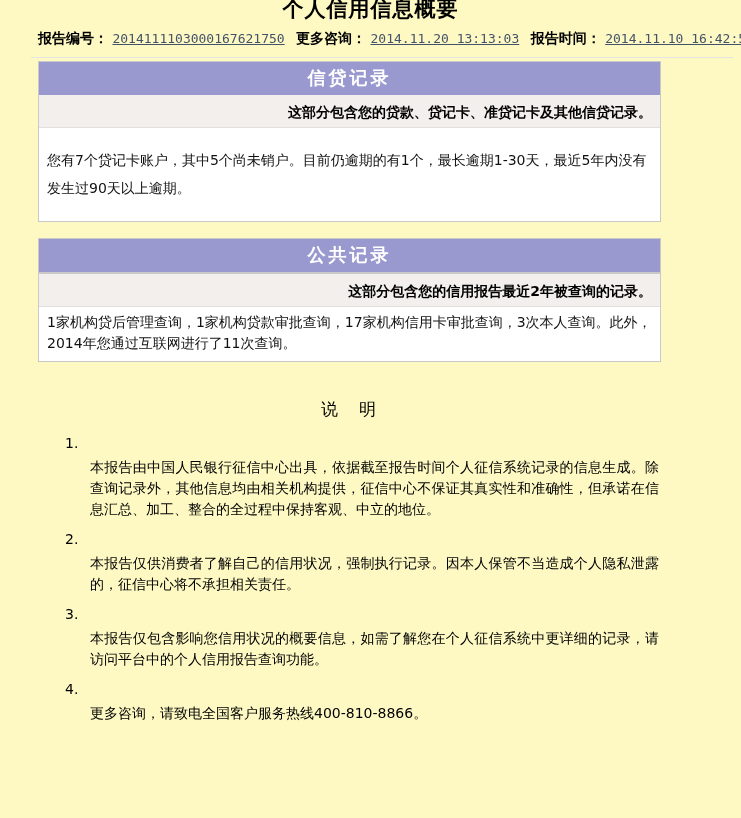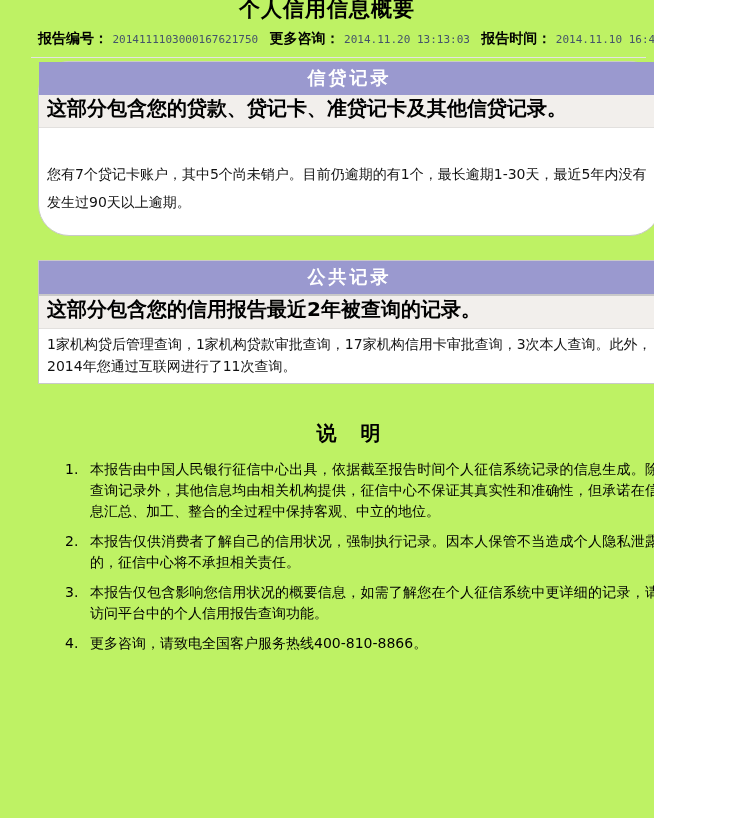--- a/index.html
+++ b/index.html
@@ -4,110 +4,112 @@
 <style>
   html, body {
     margin: 0;
     padding: 0;
     background: #ffffff;
     font-family: "DejaVu Sans", "Liberation Sans", sans-serif;
     color: #000;
   }
   .page {
     position: relative;
-    width: 654px;
+    width: 741px;
     height: 818px;
     overflow: hidden;
-    background: #bef264;
+    background: #fef9c3;
   }
   .page-title {
     margin: -5px 0 0 0;
     text-align: center;
     font-size: 21px;
     font-weight: bold;
     letter-spacing: 1px;
   }
   .report-info {
     margin: 7px 0 0 38px;
     font-size: 14px;
     white-space: nowrap;
   }
   .report-info .label {
     font-weight: bold;
     color: #000;
   }
   .report-info .value {
     font-family: "DejaVu Sans Mono", "Liberation Mono", monospace;
-    font-size: 11px;
+    font-size: 13px;
     color: var(--value-color, #44536a);
     margin-right: 7px;
+    text-decoration: underline;
   }
   .top-rule {
     border: 0;
     border-top: 1px solid #e4e4e4;
     margin: 9px 8px 3px 31px;
   }
   .content {
     width: 623px;
     margin-left: 38px;
   }
   .section {
     border: 1px solid #c9c9c9;
     background: #fff;
   }
-  .section-credit { margin-bottom: 24px; border-radius: 31px; }
+  .section-credit { margin-bottom: 16px; }
   .section-public { }
   .section-query  { margin-bottom: 0; }
   .section-header {
     background: var(--header-bg, #9a99cf);
     color: #ffffff;
     font-size: 18px;
     font-weight: bold;
     text-align: center;
     letter-spacing: 3px;
     padding: 4px 0 5px 0;
   }
   .section-subtitle {
     background: var(--subtitle-bg, #f2efec);
     border-bottom: 1px solid #e2e0de;
     font-weight: bold;
-    font-size: 20px;
-    text-align: left;
-    padding: 0 8px 5px 8px;
+    font-size: 14px;
+    text-align: right;
+    padding: 8px 8px 5px 8px;
     line-height: 1.35;
   }
   .section-body {
     font-size: 14px;
     color: #111;
   }
-  .section-credit .section-body { padding: 32px 8px 19px 8px; line-height: 2; }
+  .section-credit .section-body { padding: 18px 8px 19px 8px; line-height: 2; }
   .section-public .section-body { padding: 7px 8px; line-height: 1.5; }
   .section-query  .section-body { padding: 5px 8px 6px 8px; line-height: 1.55; }
   .notes-heading {
     text-align: center;
-    font-size: 20px;
-    font-weight: bold;
+    font-size: 17px;
+    font-weight: normal;
     margin: 36px 0 12px 0;
     letter-spacing: 2px;
   }
   .notes-list { font-size: 14px; }
   .note-item {
     display: flex;
     margin-bottom: 9px;
     line-height: 1.5;
   }
   .note-num {
     flex: none;
     width: 25px;
     margin-left: 27px;
   }
   .note-text {
     flex: 1;
     text-align: justify;
     padding-right: 2px;
+    margin-top: 24px;
   }
 </style>
 </head>
 <body>
 
 <div class="page">
 
   <h1 class="page-title">个人信用信息概要</h1>
 
   <div class="report-info">

